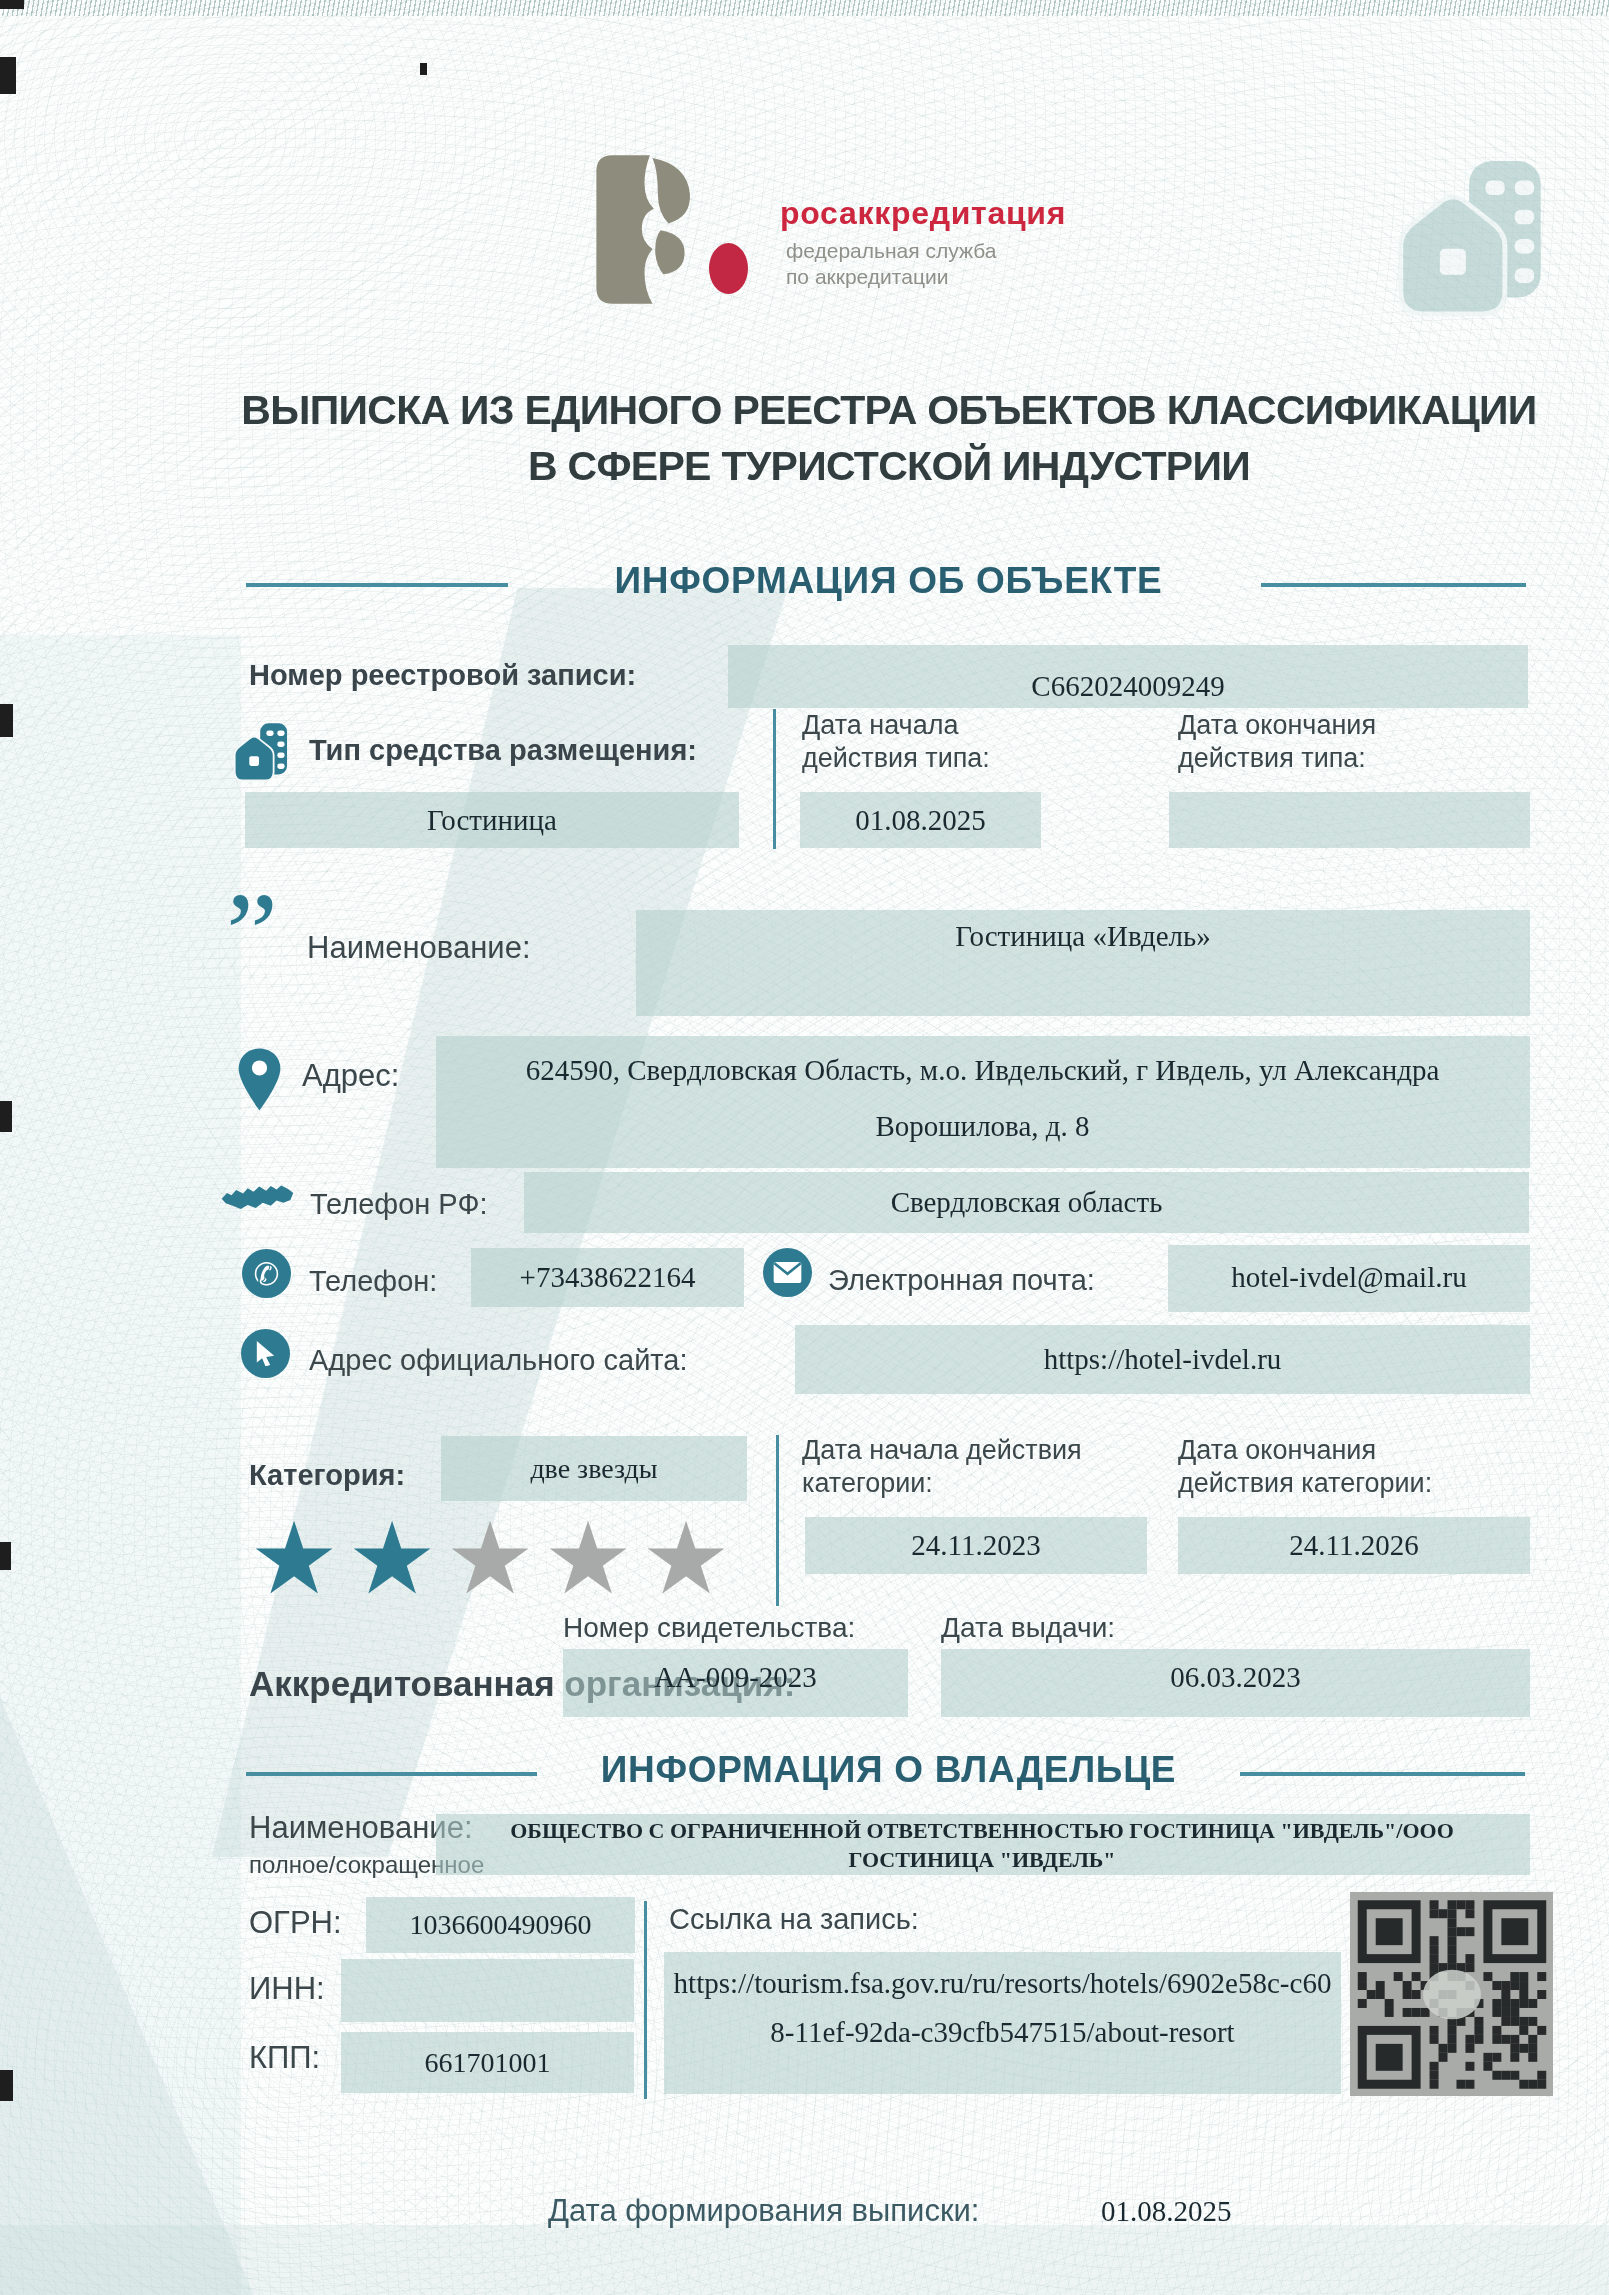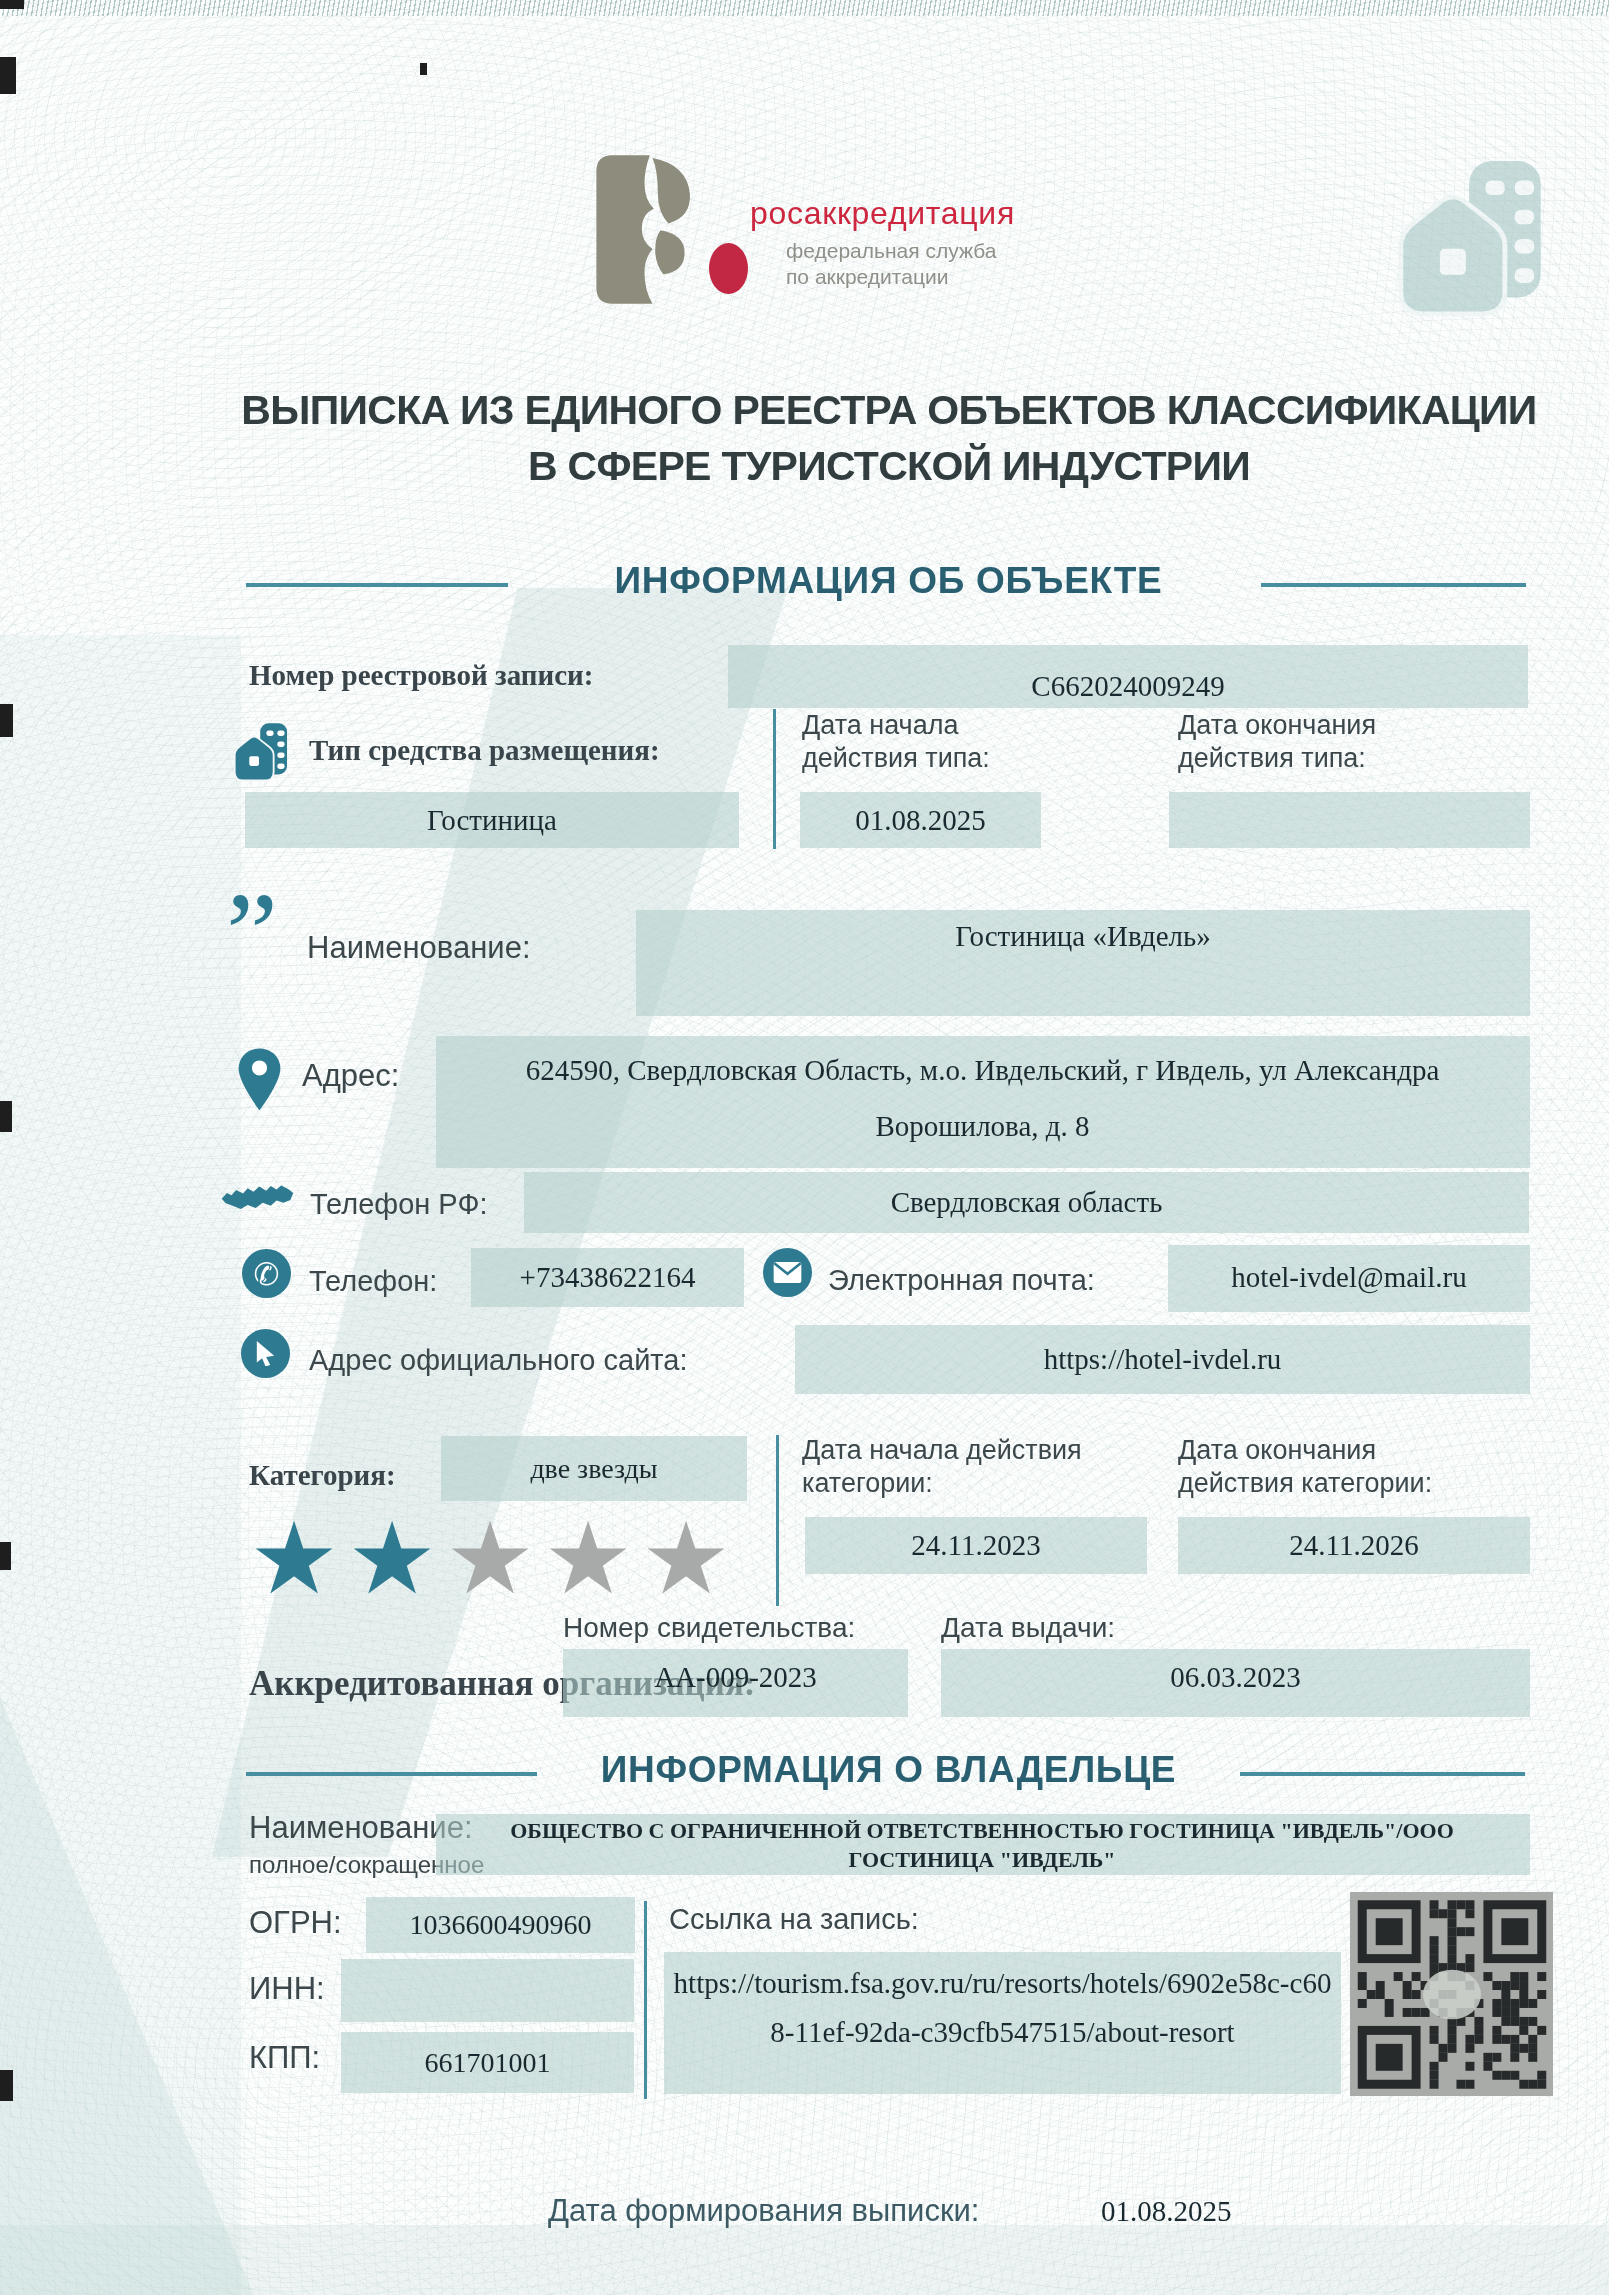--- a/index.html
+++ b/index.html
@@ -11,21 +11,21 @@
       repeating-radial-gradient(circle at 28% 42%, rgba(140,176,171,.08) 0 1px, transparent 1px 15.4px),
       repeating-radial-gradient(circle at 70% 66%, rgba(140,176,171,.09) 0 1px, transparent 1px 11.4px),
       repeating-radial-gradient(circle at 18% 90%, rgba(140,176,171,.11) 0 1px, transparent 1px 9.4px),
       repeating-radial-gradient(circle at 95% 95%, rgba(140,176,171,.10) 0 1px, transparent 1px 10.7px),
       #fcfdfd;}
   .abs{position:absolute;}
   .band{position:absolute;background:rgba(178,206,203,.58);}
   .val{position:absolute;display:flex;align-items:center;justify-content:center;
     font-family:"Liberation Serif",serif;font-size:29px;color:#1a2930;text-align:center;}
   .lbl{position:absolute;font-size:29px;color:#3b474b;white-space:nowrap;}
-  .lbl-b{position:absolute;font-size:29px;font-weight:bold;color:#39454a;white-space:nowrap;font-family:Liberation Serif, serif;}
+  .lbl-b{position:absolute;font-size:29px;font-weight:bold;color:#39454a;white-space:nowrap;}
   .colh{position:absolute;font-size:27px;line-height:33px;color:#3b474b;}
   .sec-h{position:absolute;left:247px;width:1283px;text-align:center;
     font-size:37px;font-weight:bold;color:#295f71;letter-spacing:0.7px;}
   .sec-line{position:absolute;height:4px;background:#478fa0;}
   .vline{position:absolute;width:3.3px;background:#478fa0;}
   .title{position:absolute;left:164px;width:1450px;text-align:center;font-size:41px;
     font-weight:bold;color:#323d40;letter-spacing:-0.7px;white-space:nowrap;}
   .circle-ic{position:absolute;width:49px;height:49px;border-radius:50%;background:#2d7a91;
     display:flex;align-items:center;justify-content:center;}
   .wedge1{position:absolute;left:200px;top:588px;width:588px;height:1269px;
@@ -36,21 +36,21 @@
   .bottomtint{position:absolute;left:0;top:2225px;width:1609px;height:71px;background:rgba(186,213,210,.22);}
   .tophatch{position:absolute;left:0;top:0;width:1609px;height:16px;
     background:repeating-linear-gradient(100deg, rgba(96,138,134,.45) 0 1.3px, transparent 1.3px 4.7px);}
   .mark{position:absolute;background:#1e1e1e;}
   .star{font-family:"DejaVu Sans",sans-serif;font-size:100px;line-height:100px;
     display:inline-block;width:98px;text-align:center;color:#a8aaa9;}
   .star.filled{color:#2d7a91;}
   .glyph{color:#fff;font-family:"DejaVu Sans",sans-serif;}
   #qr-plate{position:absolute;left:1350px;top:1892px;width:203px;height:204px;background:#a9aba8;}
   #qr-plate svg{position:absolute;left:4.7px;top:4.7px;}
-  .brand{position:absolute;left:750px;top:195px;font-size:32px;font-weight:normal;color:#cd2740;letter-spacing:0.7px;}
+  .brand{position:absolute;left:780px;top:195px;font-size:32px;font-weight:bold;color:#cd2740;letter-spacing:0.7px;}
   .brand-sub{position:absolute;left:786px;font-size:21px;color:#8f9089;}
   .link-text{position:absolute;font-family:"Liberation Serif",serif;font-size:29px;line-height:49px;
     color:#1a2930;text-align:center;word-break:break-all;}
 </style>
 </head>
 <body>
 
 <div id="page">
 
   <div class="tophatch"></div>

